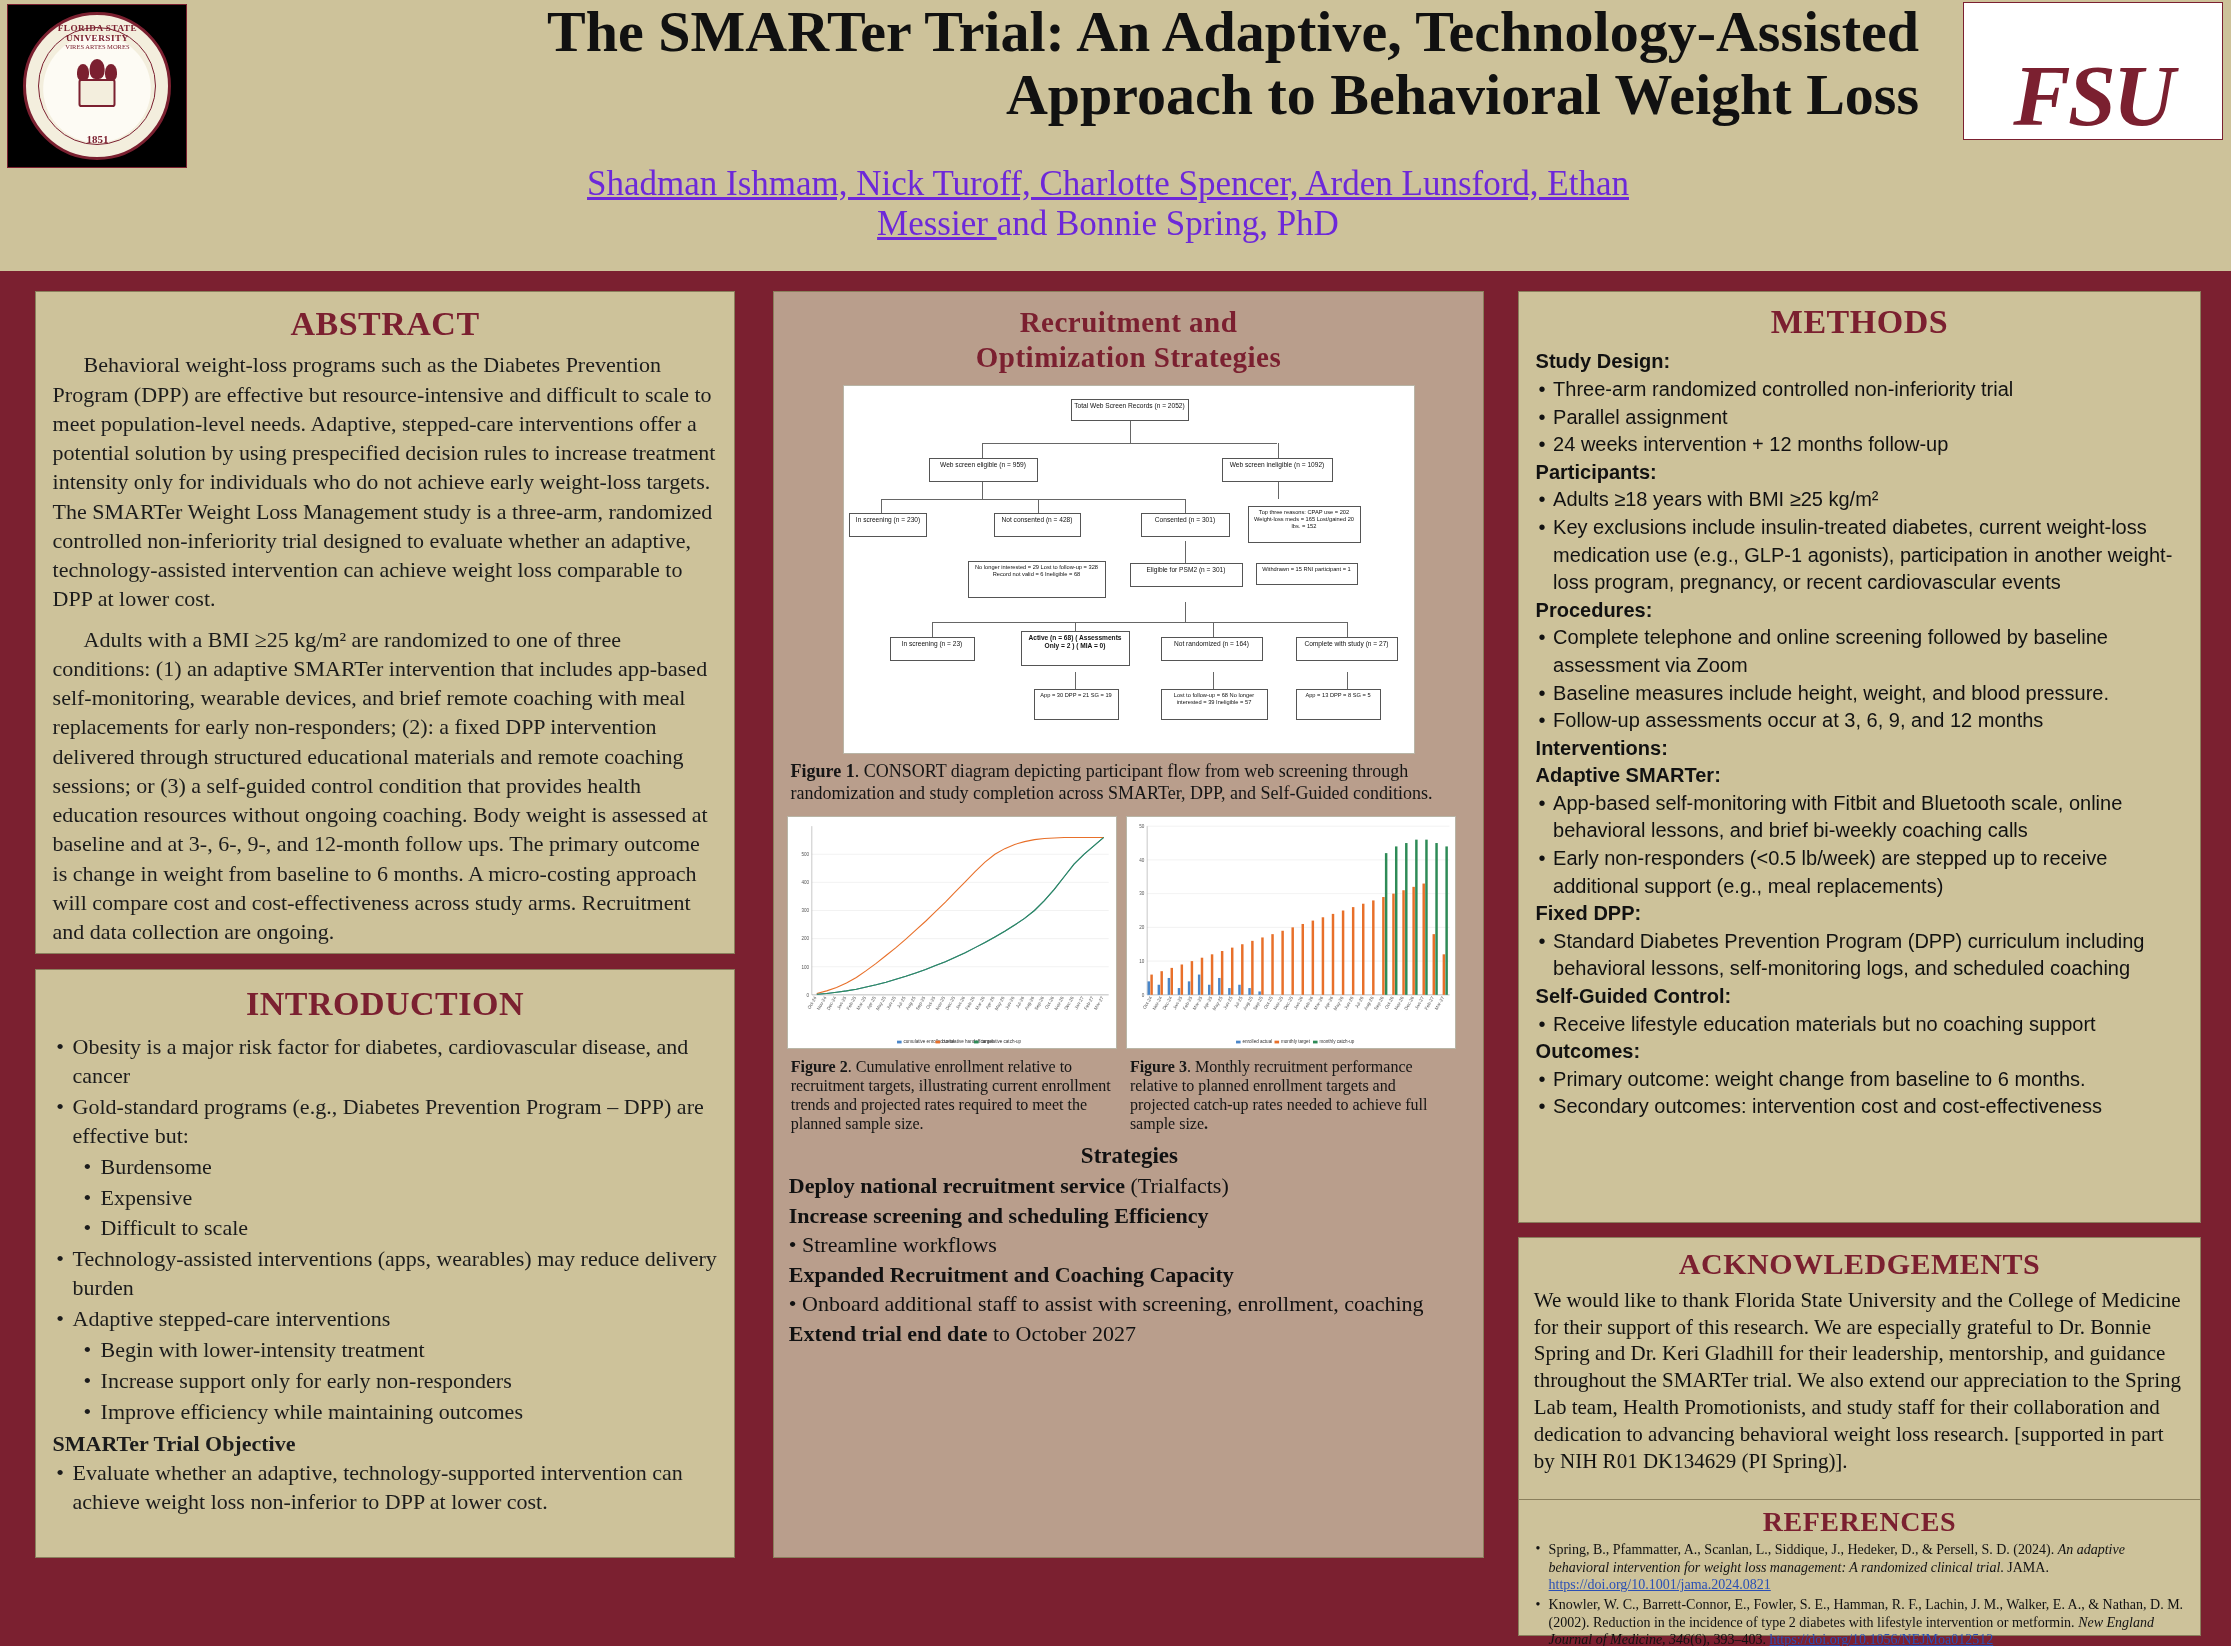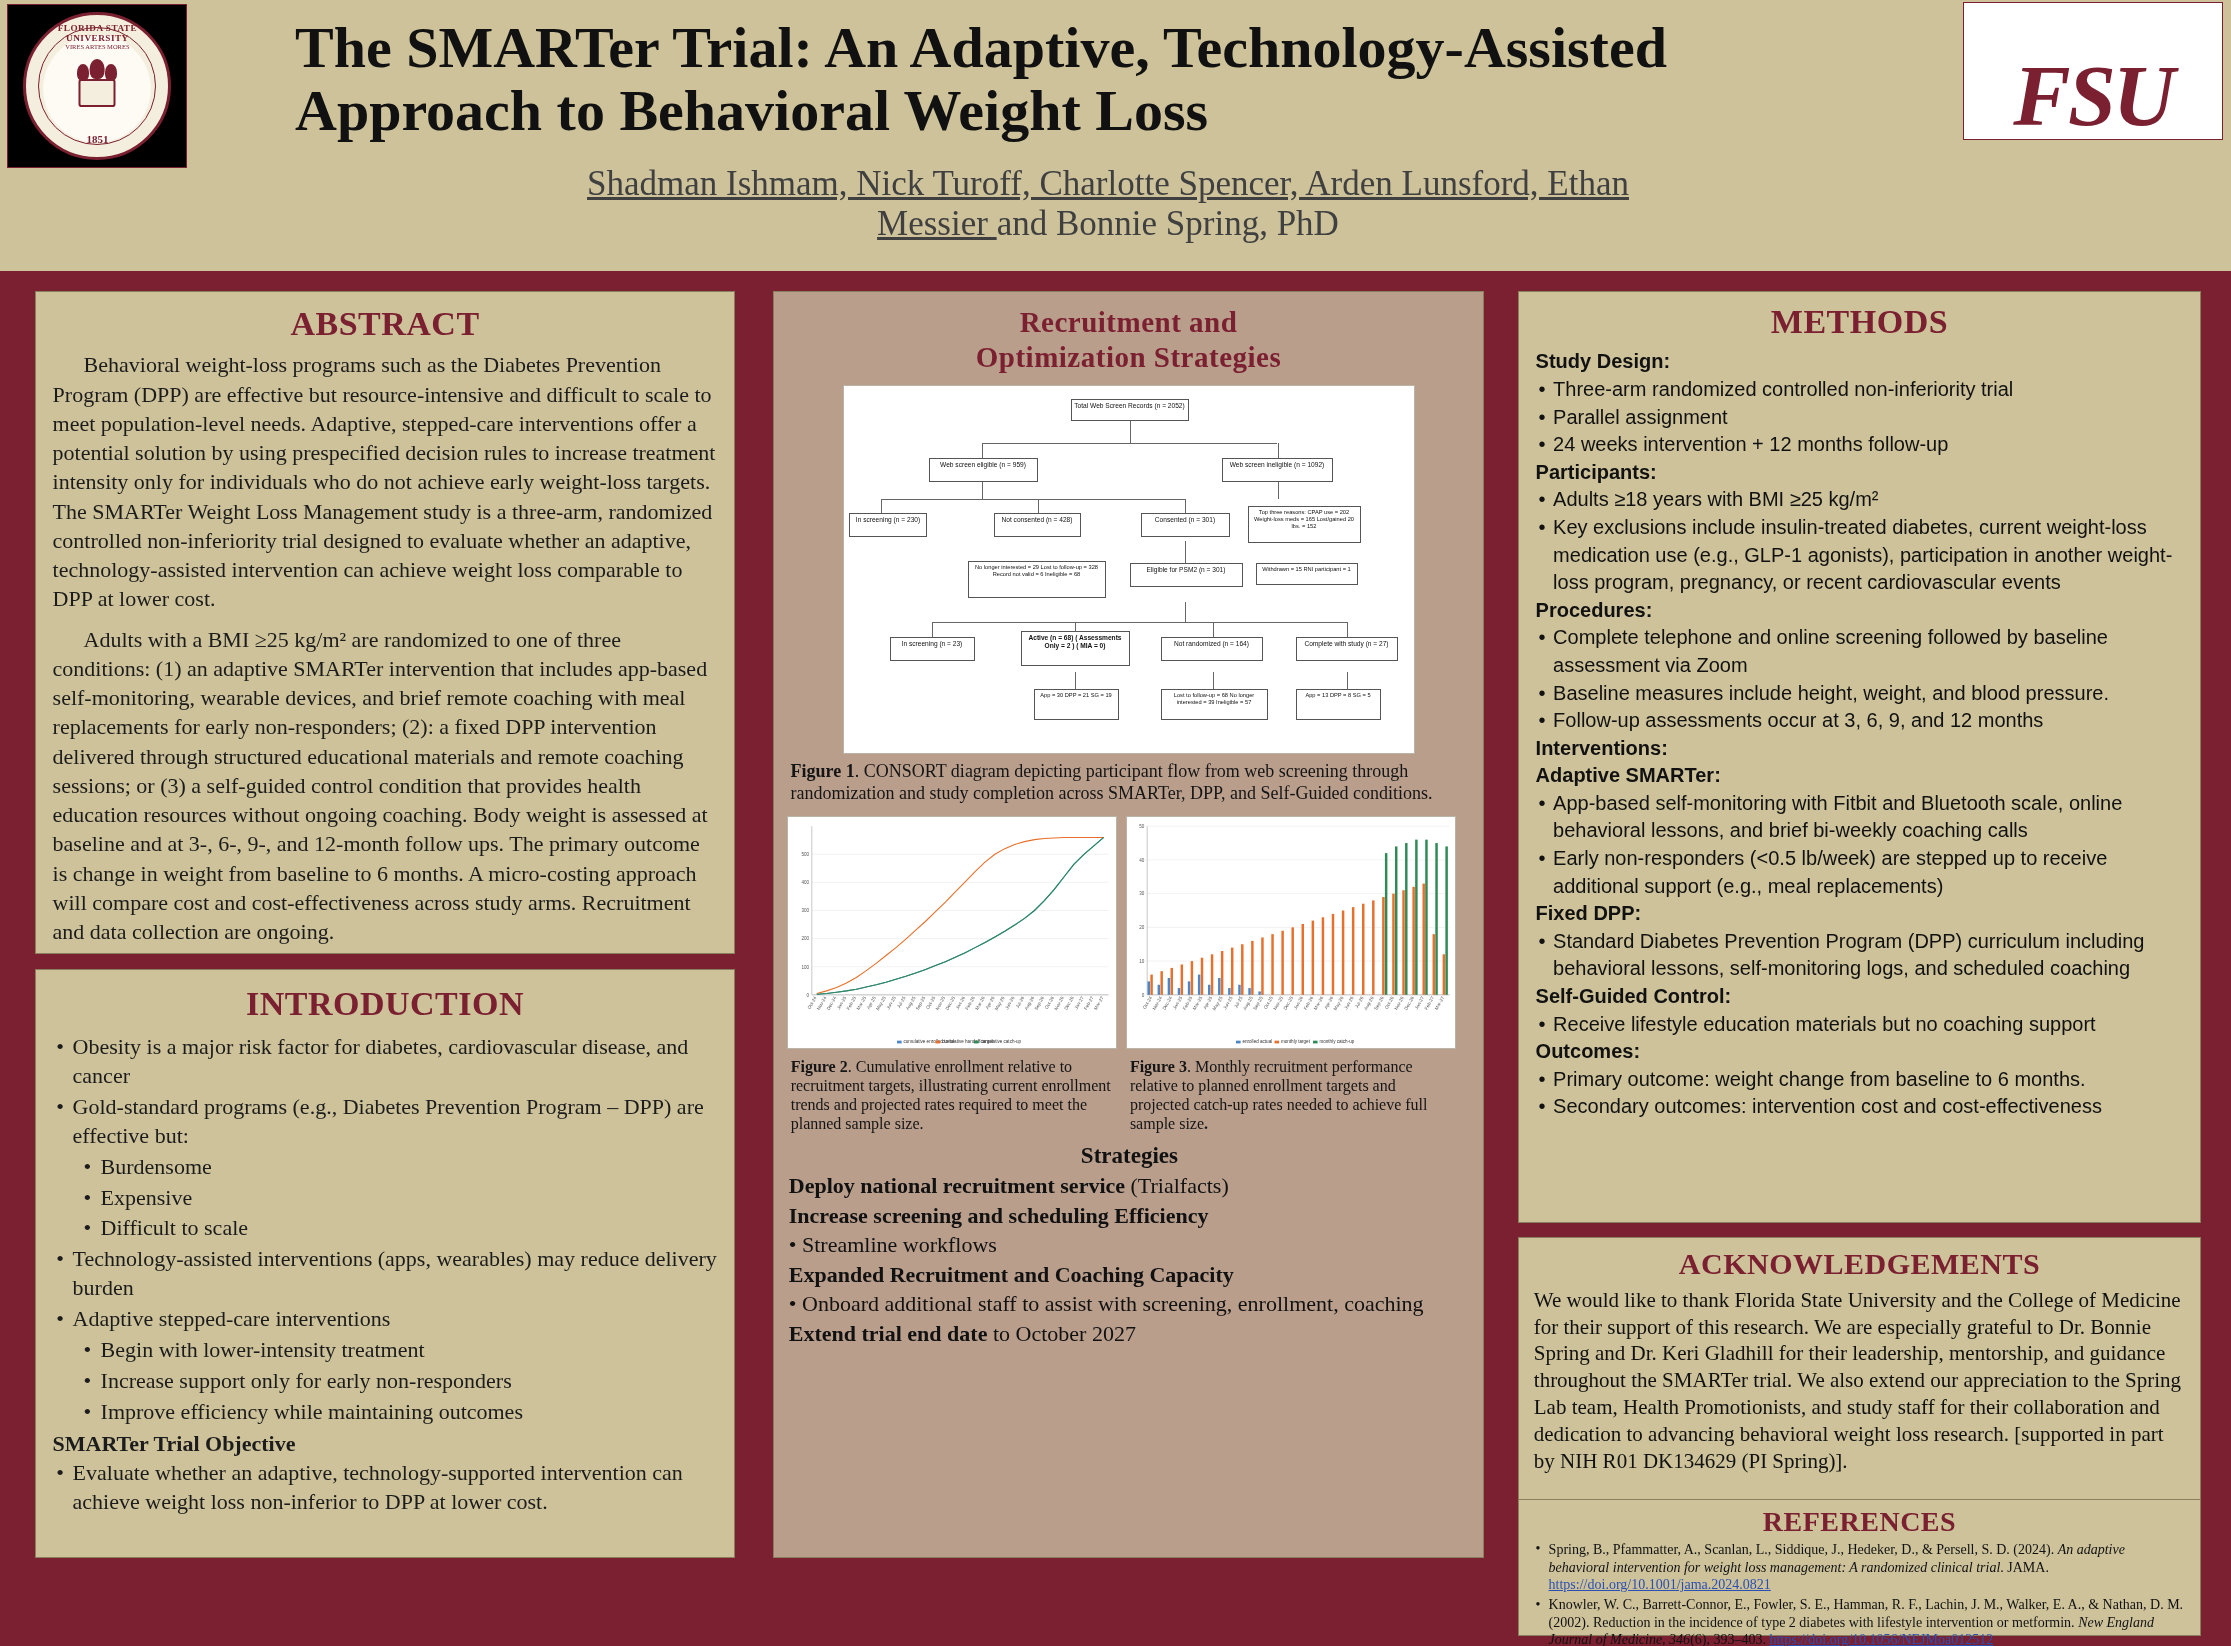--- a/index.html
+++ b/index.html
@@ -92,34 +92,34 @@
     font-style: italic;
     font-size: 86px;
     color: #7b2030;
     letter-spacing: -2.8px;
     line-height: 1;
   }
 
   .title {
     position: absolute;
     left: 295px; top: 0px; width: 1624px;
-    text-align: left;
+    text-align: right;
     font-size: 58px;
     font-weight: bold;
     line-height: 1.08;
     color: #111;
-    padding-top: 17px;
+    padding-top: 1px;
   }
   .authors {
     position: absolute;
     left: 388px; top: 164px; width: 1440px;
     text-align: center;
     font-size: 35px;
     line-height: 1.15;
-    color: #404040;
+    color: #6d28d9;
   }
   .authors .link { text-decoration: underline; }
 
   
   .panel {
     position: absolute;
     background: #cdc29a;
     border: 1.8px solid #8a7f5c;
   }
   .panel-title {

